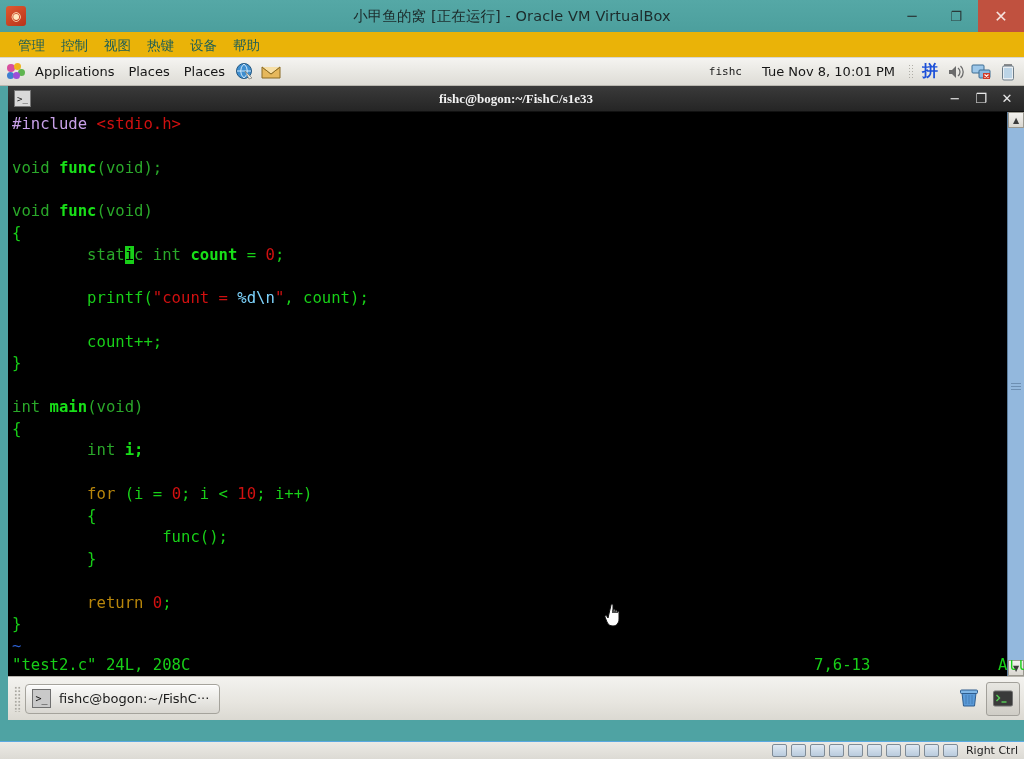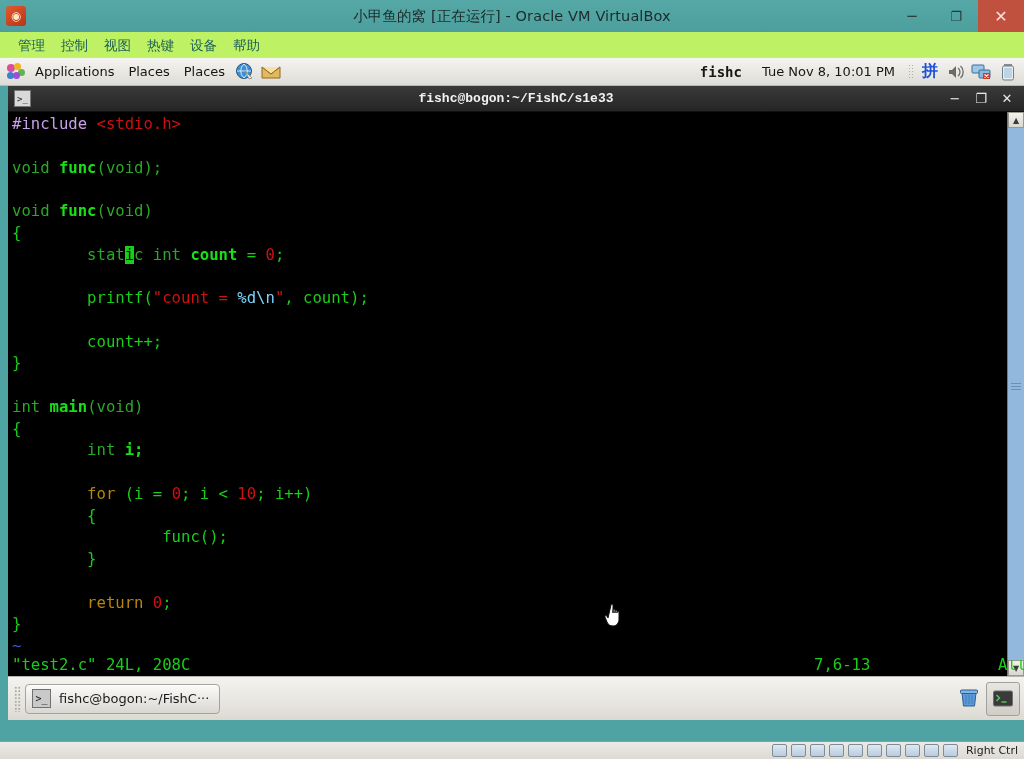--- a/index.html
+++ b/index.html
@@ -43,21 +43,21 @@
     width: 44px; display: flex; align-items: center; justify-content: center;
     color: #2a3a3a; font-size: 13px;
     font-family: "DejaVu Sans", sans-serif;
   }
   .winbtn.min { font-size: 15px; }
   .winbtn.close { background: #c0513f; color: #f6e2dd; width: 46px; font-size: 16px; }
 
   
   #vbox-menubar {
     height: 26px; flex: 0 0 26px;
-    background: #bef264;
+    background: #eab308;
     border-bottom: 1px solid #d6d6d2;
     display: flex; align-items: center; padding-left: 10px;
     gap: 0px;
   }
   #vbox-menubar .mi {
     font-size: 13.5px; color: #1d5e57; padding: 0 8px; line-height: 26px;
     font-family: "DejaVu Sans", sans-serif; white-space: nowrap;
   }
 
   
@@ -80,21 +80,21 @@
     font-family: "DejaVu Sans", sans-serif;
   }
   #gnome-panel .pm { padding: 0 7px; line-height: 22px; white-space: nowrap; }
   .foot-logo {
     width: 20px; height: 18px; position: relative; margin-right: 2px;
   }
   .foot-logo i {
     position: absolute; border-radius: 50%; display:block;
   }
   .panel-spacer { flex: 1 1 auto; }
-  #panel-user { font-weight: bold; font-size: 14px; padding: 0 10px; font-family: "DejaVu Sans Mono", monospace;}
+  #panel-user { font-weight: normal; font-size: 11px; padding: 0 10px; font-family: "DejaVu Sans Mono", monospace;}
   #panel-clock { font-size: 13px; padding: 0 10px; white-space: nowrap; }
   .tray-grip { width: 6px; height: 16px; margin: 0 3px;
     background-image: radial-gradient(#a9a7a0 40%, transparent 41%);
     background-size: 3px 3px; opacity: .9; }
   .tray-ico { width: 26px; height: 22px; display:flex; align-items:center; justify-content:center; }
 
   
   #terminal-window {
     position: absolute;
     left: 8px; top: 28px; right: 0px; bottom: 44px;
@@ -109,21 +109,21 @@
   }
   #term-icon {
     width: 17px; height: 17px; margin-left: 6px;
     background: #d9d9d9; border: 1px solid #777;
     display: flex; align-items: center; justify-content: center;
     font-size: 9px; color: #222; font-family: "DejaVu Sans Mono", monospace;
   }
   #term-title {
     position: absolute; left: 0; right: 0; text-align: center;
     font-size: 13px; color: #f2f2f2; font-weight: bold;
-    font-family: Liberation Mono, monospace; pointer-events: none;
+    font-family: Liberation Serif, serif; pointer-events: none;
   }
   .term-winbtns { margin-left: auto; display: flex; gap: 0; padding-right: 4px; z-index: 2;}
   .term-winbtn { width: 26px; text-align: center; color: #e8e8e8; font-size: 13px;
     font-family: "DejaVu Sans", sans-serif; }
 
   #term-menubar {
     height: 24px; flex: 0 0 24px;
     background: linear-gradient(to bottom,#f3f2ef,#e6e4de);
     border-bottom: 1px solid #c3c1ba;
     display: flex; align-items: center; padding-left: 8px;

